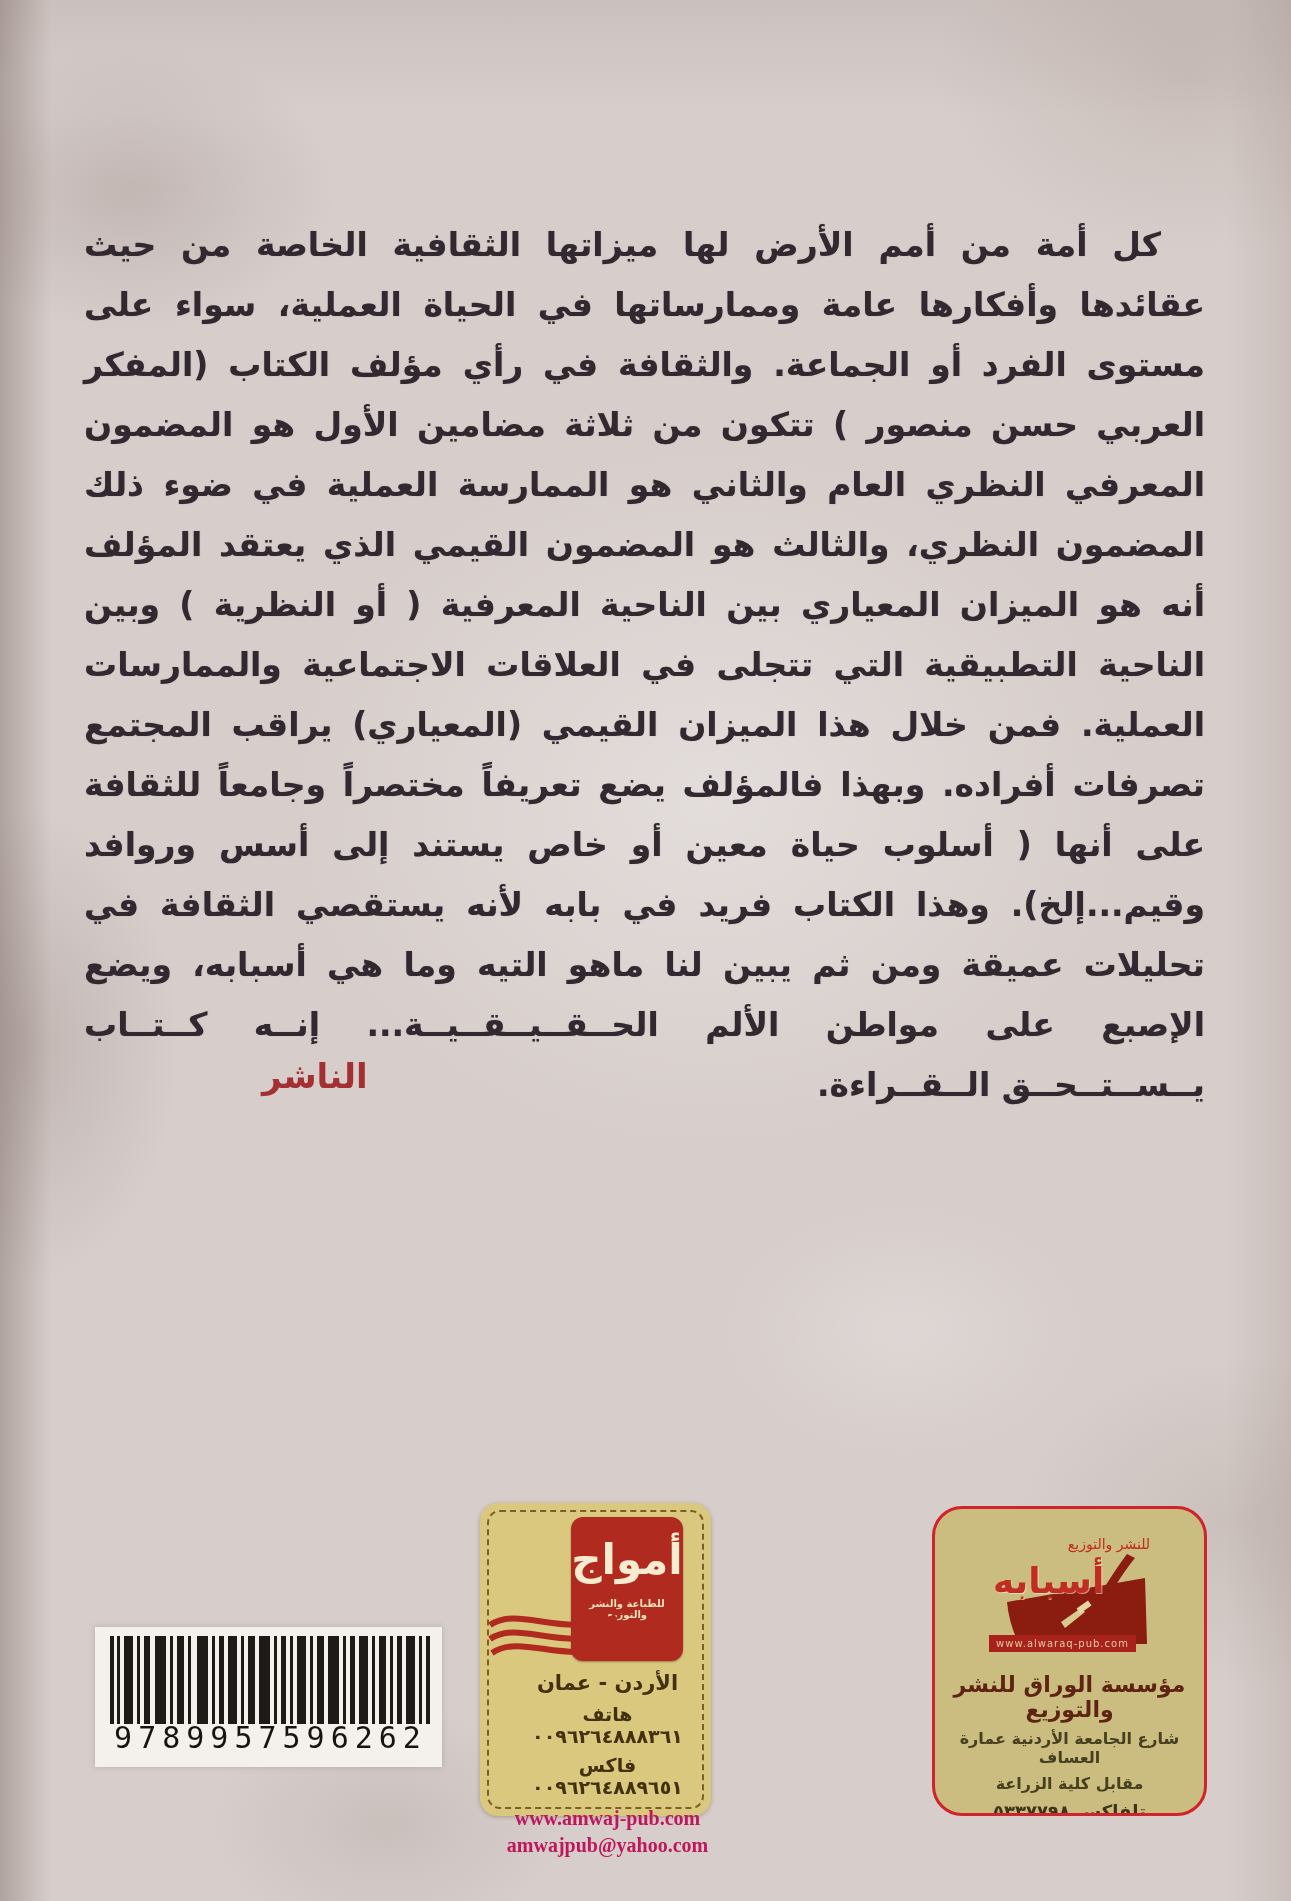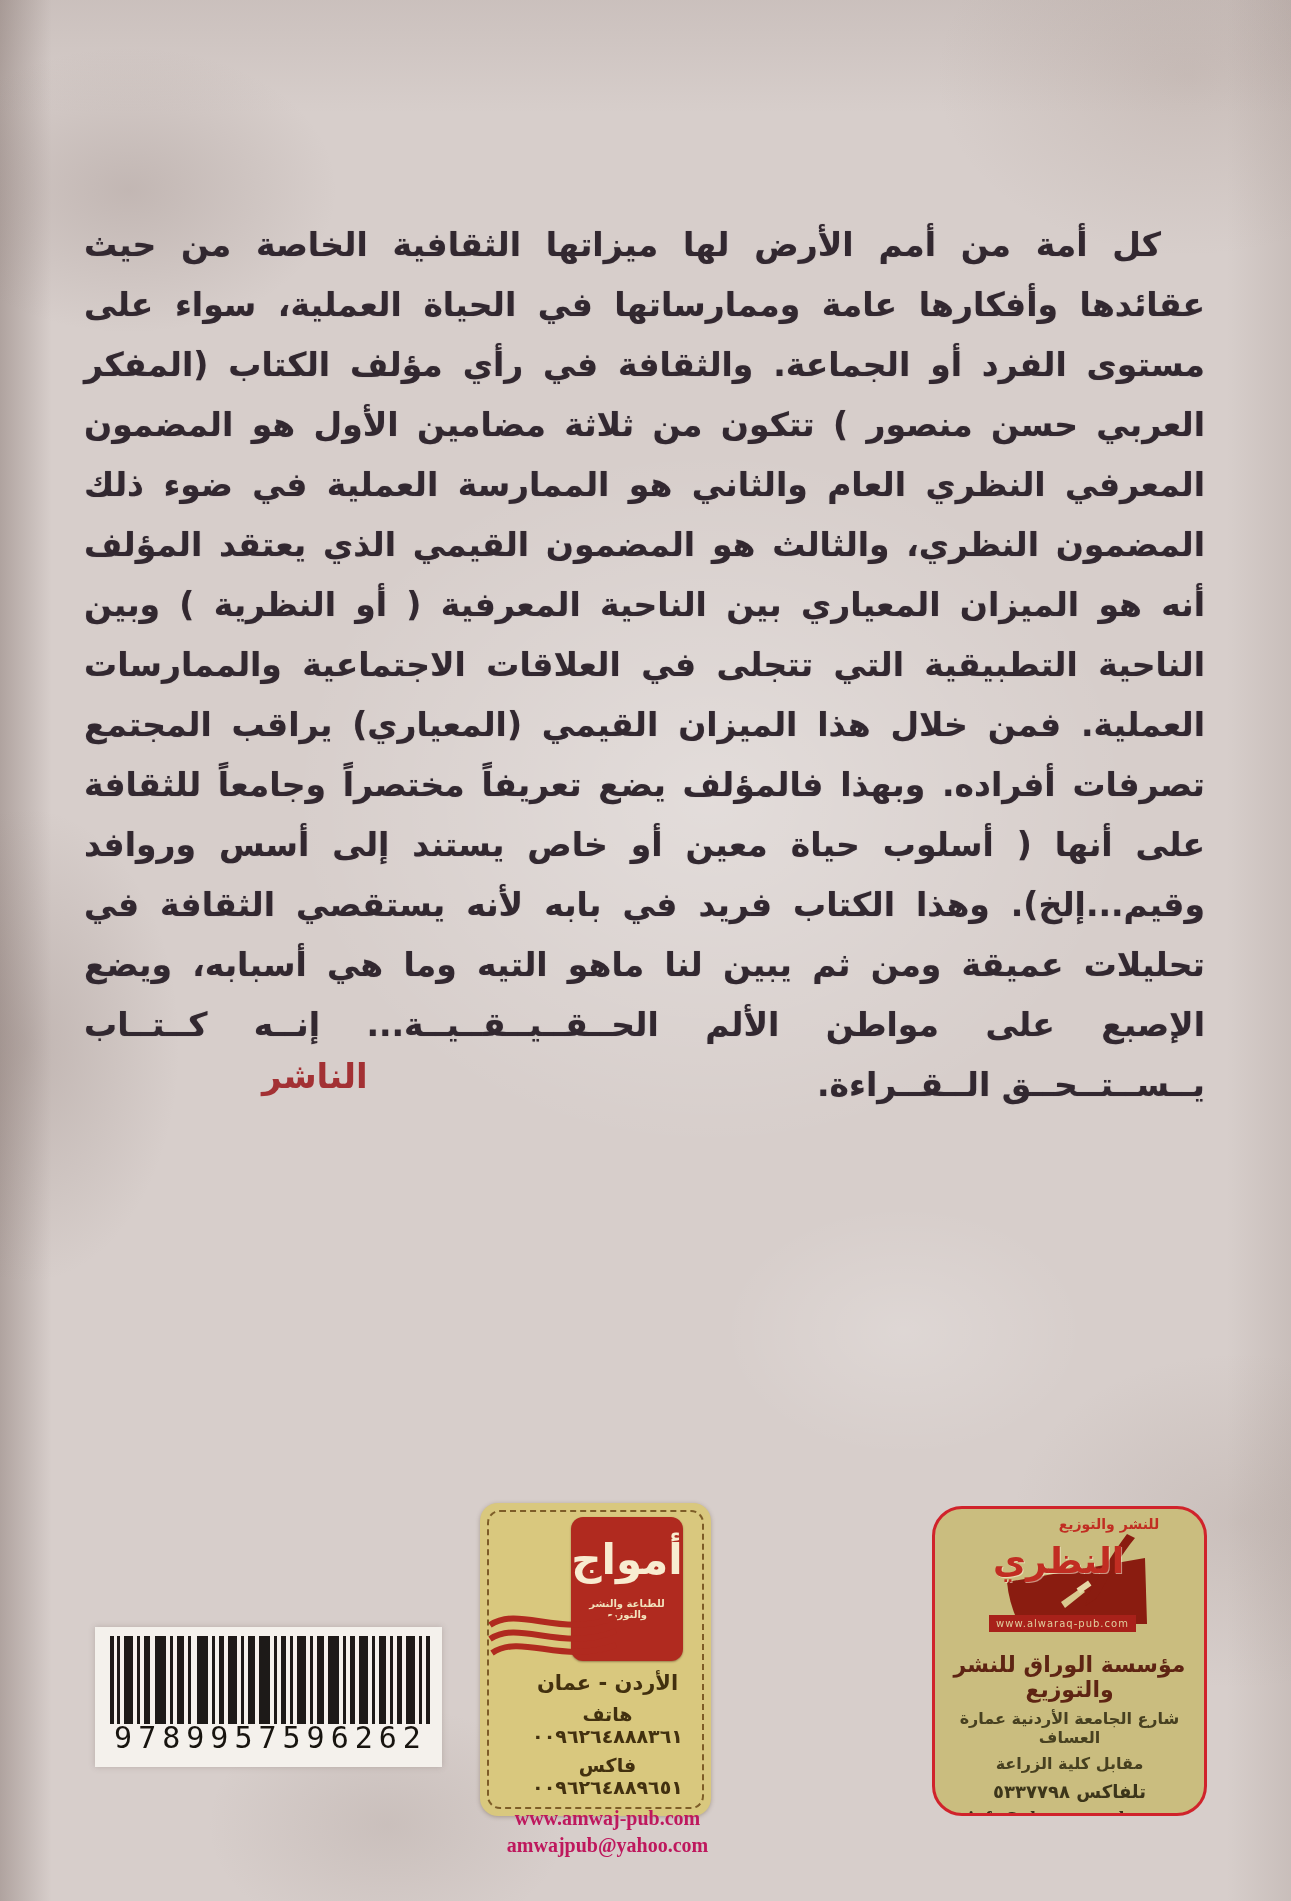--- a/index.html
+++ b/index.html
@@ -119,23 +119,23 @@
     position:absolute;left:932px;top:1506px;
     width:275px;height:310px;
     background:#cabd7f;
     border:3px solid #d0232b;
     border-radius:30px;
     box-sizing:border-box;
     text-align:center;
     overflow:hidden;
   }
   .waraq-tagline{
-    margin-top:7px;
+    margin-top:27px;
     padding-left:79px;
-    font-size:14px;font-weight:bold;
+    font-size:14px;font-weight:normal;
     color:#c12d22;
   }
   .waraq-logo{
     position:relative;
     width:185px;height:112px;
     margin:0 auto;
   }
   .waraq-logo svg{position:absolute;inset:0;}
   .waraq-name{
     position:absolute;left:16px;top:8px;
@@ -251,21 +251,21 @@
   <div class="waraq">
     <div class="waraq-tagline">للنشر والتوزيع</div>
     <div class="waraq-logo">
       <svg width="185" height="112" viewBox="0 0 185 112">
         <path d="M30,50 L168,26 L170,92 L42,92 Q32,72 30,50 Z" fill="#8a1c10"></path>
         <path d="M150,2 C138,18 124,40 112,62 L120,66 C132,44 146,20 158,6 Z" fill="#8a1c10"></path>
         <path d="M112,62 L108,74 L120,66 Z" fill="#8a1c10"></path>
         <path d="M84,70 L104,56 L108,60 L88,76 Z" fill="#d9c98e"></path>
         <rect x="100" y="52" width="14" height="6" transform="rotate(-35 107 55)" fill="#e6d8a6"></rect>
       </svg>
-      <span class="waraq-name">النظري</span>
+      <span class="waraq-name">أسبابه</span>
       <div class="waraq-band">www.alwaraq-pub.com</div>
     </div>
     <div class="waraq-org">مؤسسة الوراق للنشر والتوزيع</div>
     <div class="waraq-addr1">شارع الجامعة الأردنية  عمارة العساف</div>
     <div class="waraq-addr2">مقابل كلية الزراعة</div>
     <div class="waraq-fax">تلفاكس ٥٣٣٧٧٩٨</div>
     <div class="waraq-mail">info@alwaraq-pub.com</div>
   </div>
 
 </div>

